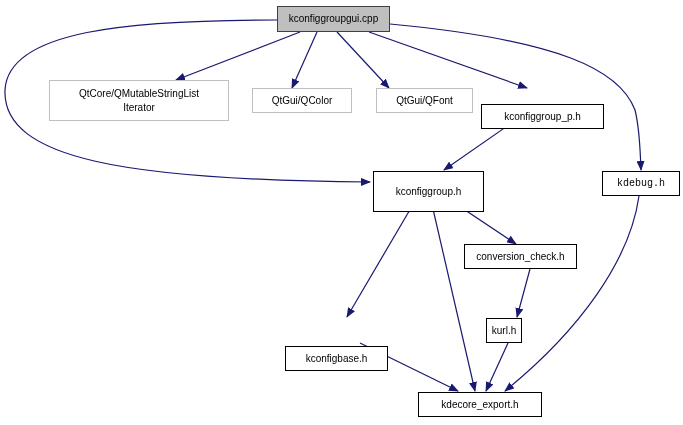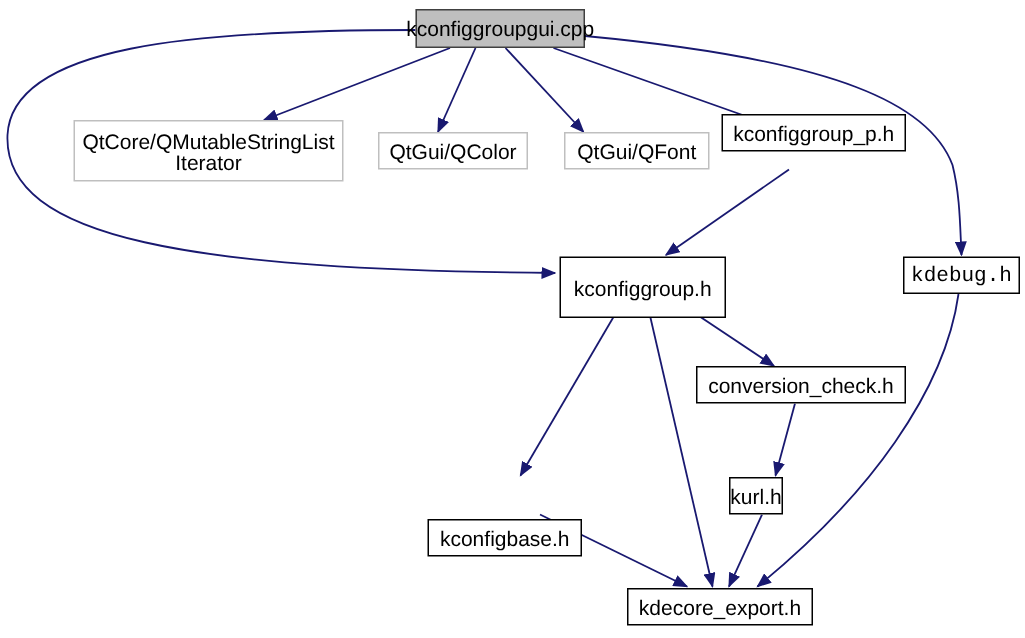--- a/index.html
+++ b/index.html
@@ -1,21 +1,21 @@
 <!DOCTYPE html>
 <html><head>
 <meta charset="utf-8">
 <style>
   html, body { margin: 0; padding: 0; background: #ffffff; }
   body { width: 683px; height: 425px; position: relative; overflow: hidden;
          font-family: "Liberation Sans", "DejaVu Sans", sans-serif; }
   #graph { position: absolute; left: 0; top: 0; width: 683px; height: 425px; }
   .node { position: absolute; box-sizing: border-box; background: #ffffff;
           border: 1px solid #000000; display: flex; align-items: center;
-          justify-content: center; text-align: center; font-size: 14px;
+          justify-content: center; text-align: center; font-size: 10px;
           color: #000000; line-height: 14px; cursor: pointer; }
   .node.root { background: #bfbfbf; border-color: #404040; cursor: default; }
   .node.ext { border-color: #bfbfbf; cursor: default; margin-left: 17px; }
   .node span { white-space: pre-line; }
 </style>
 </head>
 <body>
 
 <svg id="graph" xmlns="http://www.w3.org/2000/svg" width="683" height="425">
   <defs>
@@ -47,30 +47,30 @@
 <div class="node ext" style="left:32px;top:80px;width:180px;height:41px;">
   <span>QtCore/QMutableStringList
 Iterator</span>
 </div>
 <div class="node ext" style="left:235px;top:88px;width:100px;height:25px;">
   <span>QtGui/QColor</span>
 </div>
 <div class="node ext" style="left:359px;top:88px;width:97px;height:25px;">
   <span>QtGui/QFont</span>
 </div>
-<div class="node" style="left:481px;top:76px;width:123px;height:25px;text-align:center;">
+<div class="node" style="left:481px;top:104px;width:123px;height:25px;text-align:center;">
   <span>kconfiggroup_p.h</span>
 </div>
 <div class="node" style="left:373px;top:171px;width:111px;height:41px;">
   <span>kconfiggroup.h</span>
 </div>
 <div class="node" style="left:602px;top:171px;width:78px;height:25px;font-family:Liberation Mono, monospace;">
   <span>kdebug.h</span>
 </div>
-<div class="node" style="left:464px;top:244px;width:140px;height:25px;text-align:right;">
+<div class="node" style="left:464px;top:244px;width:113px;height:25px;text-align:right;">
   <span>conversion_check.h</span>
 </div>
 <div class="node" style="left:285px;top:318px;width:103px;height:25px;margin-top:28px;">
   <span>kconfigbase.h</span>
 </div>
 <div class="node" style="left:486px;top:318px;width:36px;height:25px;">
   <span>kurl.h</span>
 </div>
 <div class="node" style="left:418px;top:392px;width:124px;height:25px;text-align:right;">
   <span>kdecore_export.h</span>

